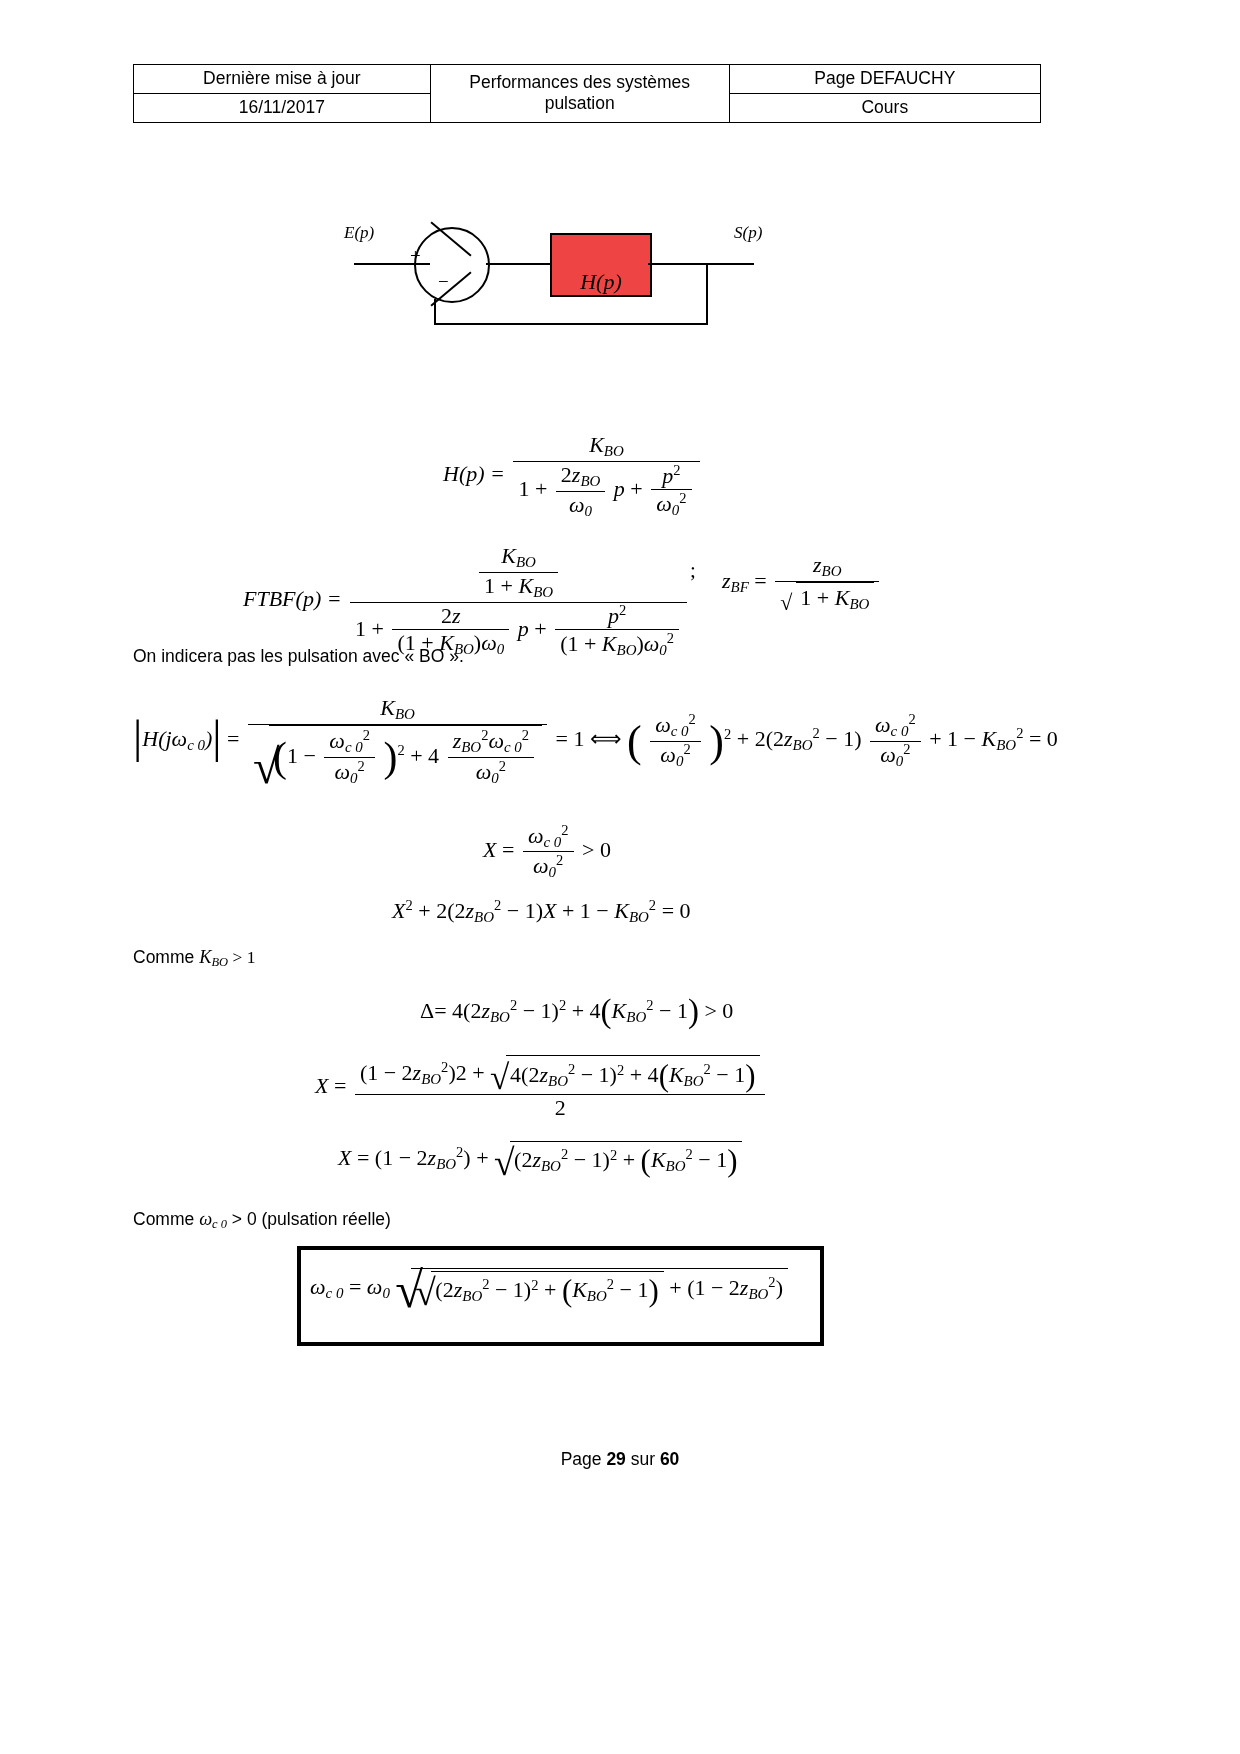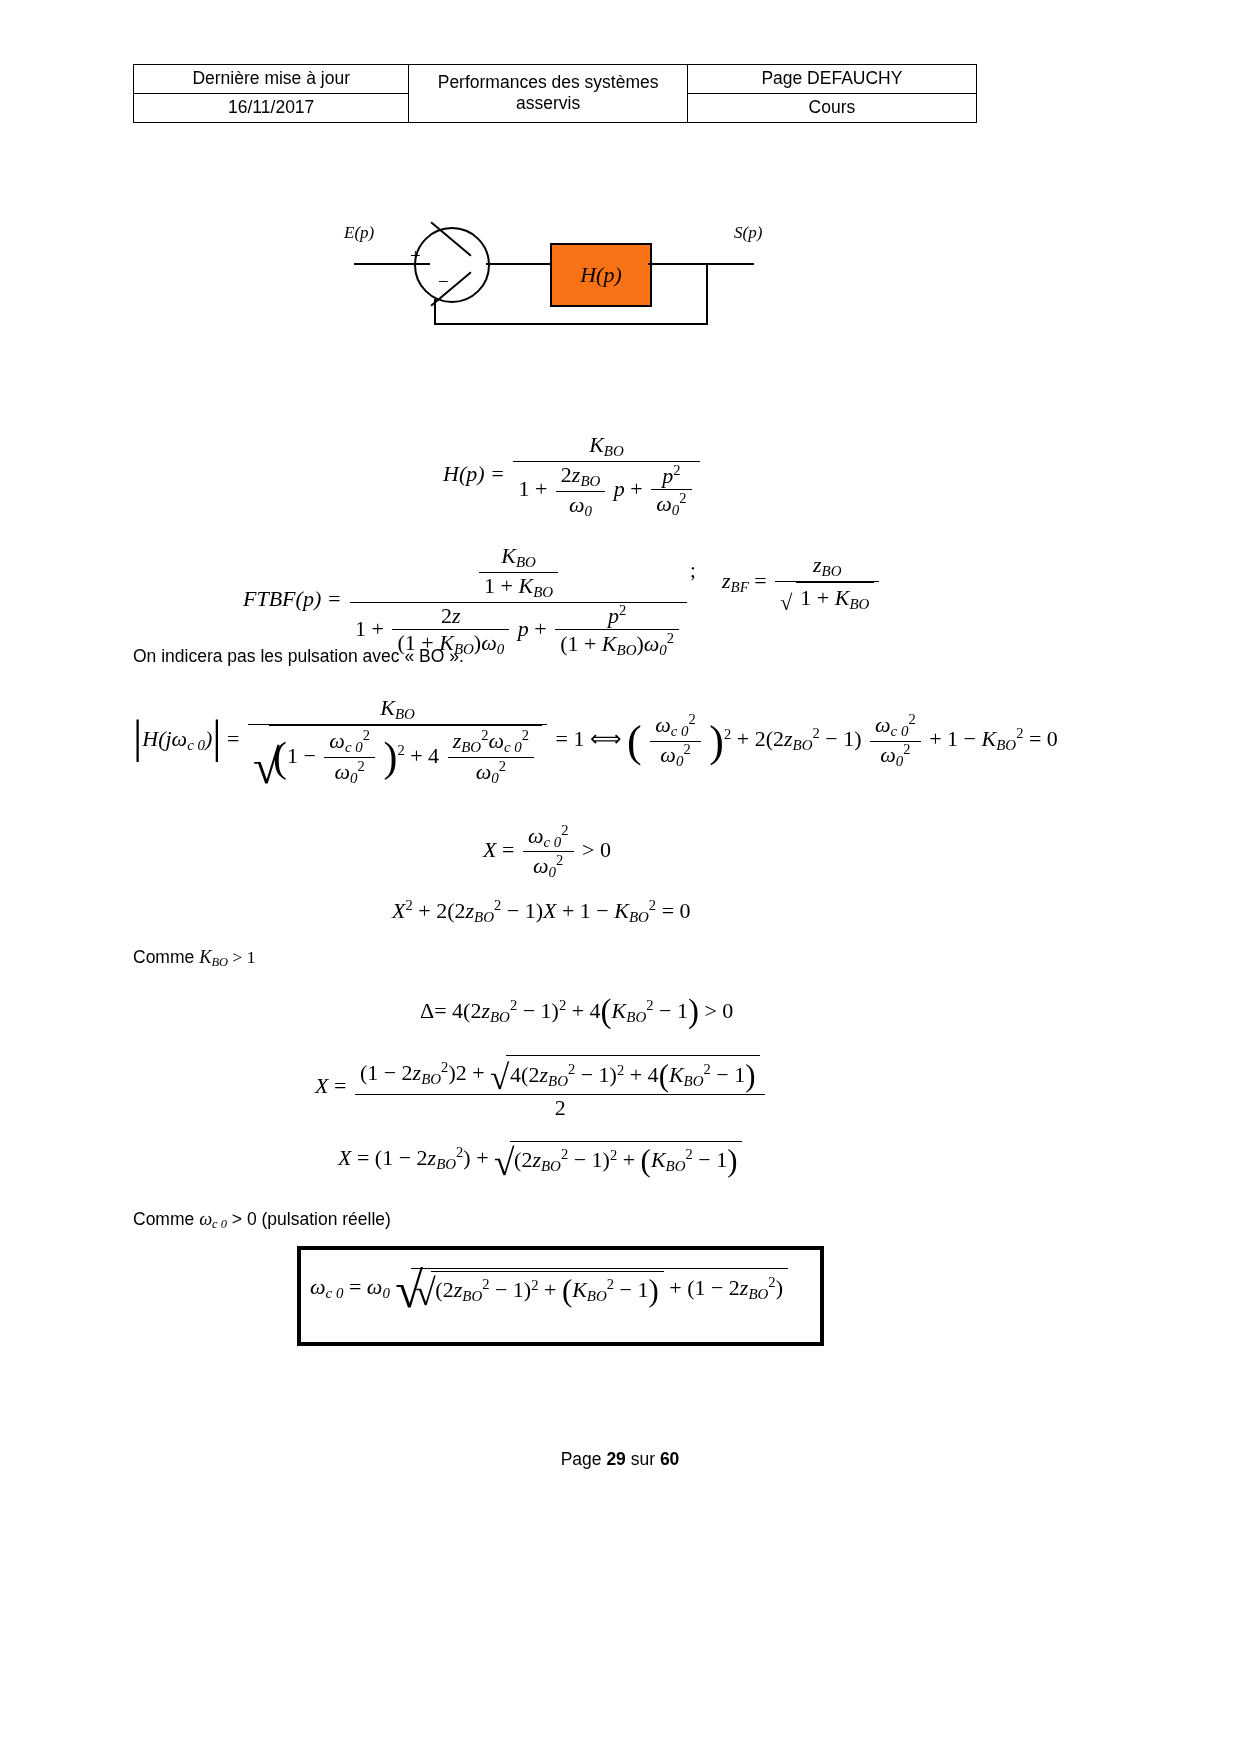--- a/index.html
+++ b/index.html
@@ -20,21 +20,21 @@
     height: 1754px;
     padding: 0;
     box-sizing: border-box;
   }
 
   
   .header-table {
     position: absolute;
     left: 133px;
     top: 64px;
-    width: 844px;
+    width: 908px;
     border-collapse: collapse;
     font-size: 17.5px;
   }
   .header-table td {
     border: 1px solid #000;
     text-align: center;
     padding: 3px 4px;
     line-height: 1.25;
     vertical-align: middle;
   }
@@ -121,28 +121,27 @@
   .wire.h { height: 2px; }
   .wire.v { width: 2px; }
   .summer {
     position: absolute;
     border: 2px solid #000;
     border-radius: 50%;
   }
   .hblock {
     position: absolute;
     border: 2px solid #000;
-    background: #f97316;
+    background: #ef4444;
     display: flex;
-    align-items: center;
+    align-items: flex-end;
     justify-content: center;
     font-family: "Liberation Serif", serif;
     font-style: italic;
     font-size: 22px;
-    margin-top: 10px;
   }
   .dlabel {
     position: absolute;
     font-family: Liberation Serif, serif;
     font-style: italic;
     font-size: 17px;
   }
   .sgn {
     position: absolute;
     font-family: "Liberation Serif", serif;
@@ -174,21 +173,21 @@
 <body>
 
 <div class="page">
 
   <table class="header-table">
     <tbody>
         <tr>
       <td class="hcol1">Dernière mise à jour</td>
       <td class="hcol2" rowspan="2">
         <span>Performances des systèmes</span><br>
-        <span>asservis</span>
+        <span>pulsation</span>
       </td>
       <td class="hcol3">Page DEFAUCHY</td>
     </tr>
     <tr>
       <td class="hcol1">16/11/2017</td>
       <td class="hcol3">Cours</td>
     </tr>
   </tbody>
     </table>
 

